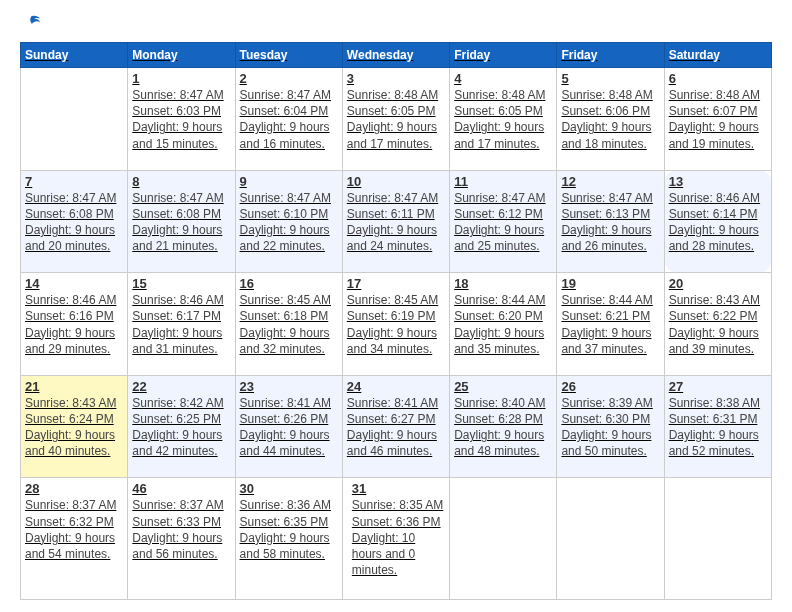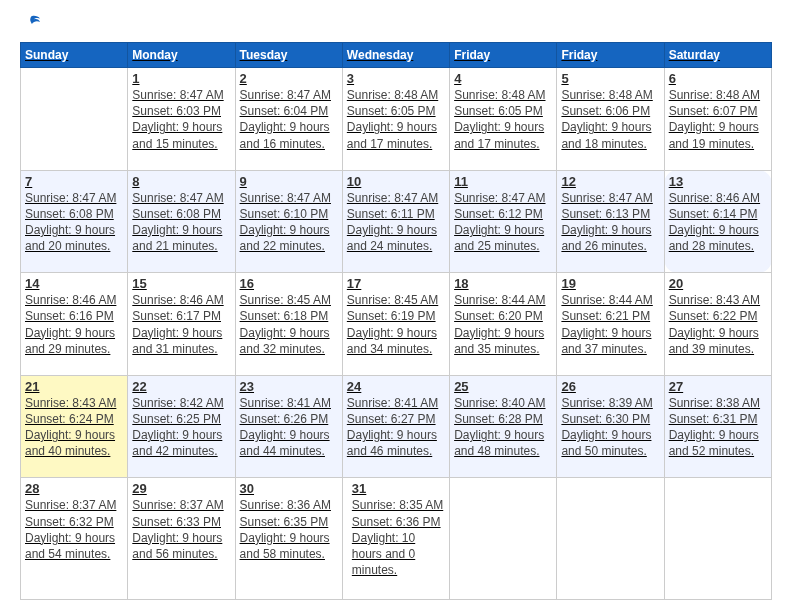--- a/index.html
+++ b/index.html
@@ -346,21 +346,21 @@
         </tr>
         <tr>
           <td style="background: rgb(255, 255, 255);">
             <span class="day-number">28</span>
             <div class="day-info">Sunrise: 8:37 AM
 Sunset: 6:32 PM
 Daylight: 9 hours
 and 54 minutes.</div>
           </td>
           <td style="background: rgb(255, 255, 255);">
-            <span class="day-number">29</span>
+            <span class="day-number">46</span>
             <div class="day-info">Sunrise: 8:37 AM
 Sunset: 6:33 PM
 Daylight: 9 hours
 and 56 minutes.</div>
           </td>
           <td style="background: rgb(255, 255, 255);">
             <span class="day-number">30</span>
             <div class="day-info">Sunrise: 8:36 AM
 Sunset: 6:35 PM
 Daylight: 9 hours

